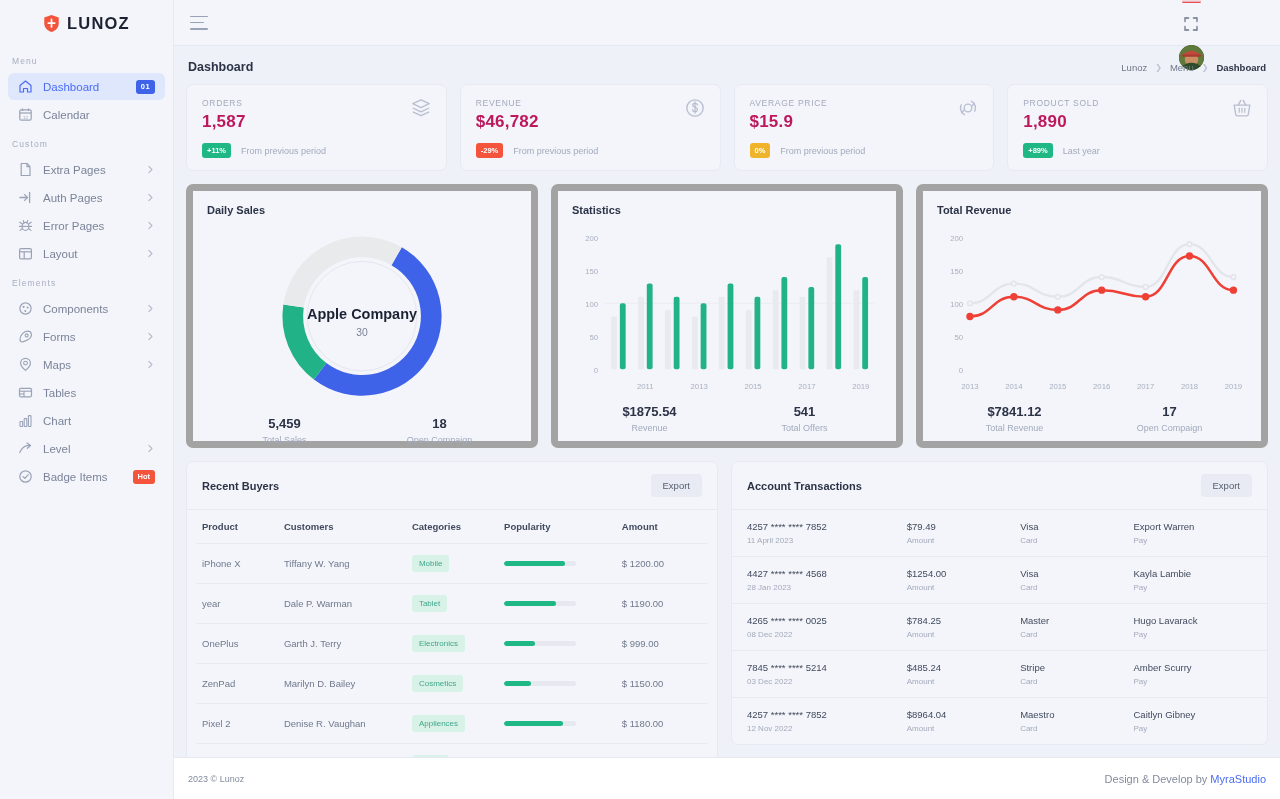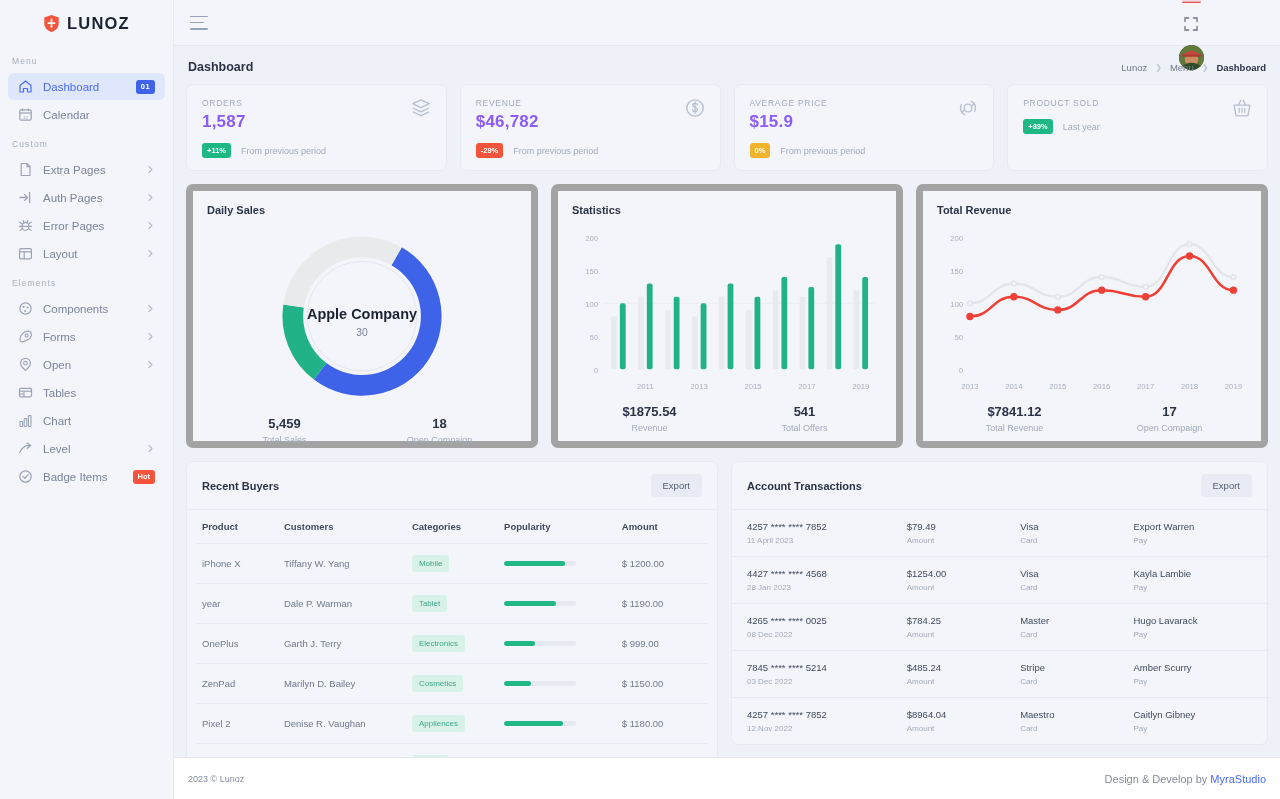--- a/index.html
+++ b/index.html
@@ -88,21 +88,21 @@
   .breadcrumb .sep { color: #bfc5d3; font-size: 8px; }
   .breadcrumb .crumb.last { color: #2c3347; font-weight: bold; }
 
   
   .stats-row { display: flex; gap: 13px; }
   .stat-card {
     flex: 1; background: #f3f5fa; border: 1px solid #e7eaf2; border-radius: 7px;
     padding: 13px 15px 15px 15px; position: relative; height: 87px;
   }
   .stat-label { font-size: 8.5px; color: #a3aabc; letter-spacing: .7px; }
-  .stat-value { font-size: 17px; font-weight: bold; color: #8b5cf6; margin-top: 4px; letter-spacing: .2px;}
+  .stat-value { font-size: 17px; font-weight: bold; color: #be185d; margin-top: 4px; letter-spacing: .2px;}
   .stat-foot { display: flex; align-items: center; gap: 10px; margin-top: 11px; }
   .pill { font-size: 7.5px; font-weight: bold; color: #fff; border-radius: 3px; padding: 3px 5px; }
   .pill.green { background: #1fb885; }
   .pill.red { background: #f4543c; }
   .pill.amber { background: #f0b42c; }
   .stat-sub { font-size: 9px; color: #a3aabc; }
   .stat-icon { position: absolute; right: 15px; top: 13px; color: #b8bfd0; }
 
   
   .charts-row { display: flex; gap: 13px; margin-top: 13px; }
@@ -267,21 +267,21 @@
           <span class="label">Forms</span>
           <svg class="chev" viewBox="0 0 10 10">
             <path d="M3.2 1.6 L6.6 5 L3.2 8.4" fill="none" stroke="currentColor" stroke-width="1.3" stroke-linecap="round" stroke-linejoin="round"></path>
           </svg>
         </div>
         <div class="nav-item">
           <svg class="ico" viewBox="0 0 15 15">
             <path d="M7.5 13.4 C7.5 13.4 12.4 9.3 12.4 6.2 C12.4 3.5 10.2 1.4 7.5 1.4 C4.8 1.4 2.6 3.5 2.6 6.2 C2.6 9.3 7.5 13.4 7.5 13.4 Z" fill="none" stroke="currentColor" stroke-width="1.2"></path>
             <circle cx="7.5" cy="6.1" r="1.9" fill="none" stroke="currentColor" stroke-width="1.1"></circle>
           </svg>
-          <span class="label">Open</span>
+          <span class="label">Maps</span>
           <svg class="chev" viewBox="0 0 10 10">
             <path d="M3.2 1.6 L6.6 5 L3.2 8.4" fill="none" stroke="currentColor" stroke-width="1.3" stroke-linecap="round" stroke-linejoin="round"></path>
           </svg>
         </div>
         <div class="nav-item">
           <svg class="ico" viewBox="0 0 15 15">
             <rect x="1.5" y="3.4" width="12" height="8.4" rx="1.2" fill="none" stroke="currentColor" stroke-width="1.2"></rect>
             <line x1="1.5" y1="6.2" x2="13.5" y2="6.2" stroke="currentColor" stroke-width="1.1"></line>
             <line x1="6" y1="6.2" x2="6" y2="11.8" stroke="currentColor" stroke-width="1.1"></line>
             <line x1="1.5" y1="9" x2="6" y2="9" stroke="currentColor" stroke-width="1.1"></line>
@@ -424,20 +424,21 @@
             <span class="stat-icon"><svg width="20" height="20" viewBox="0 0 22 22">
                 <circle cx="11" cy="11" r="4.2" fill="none" stroke="currentColor" stroke-width="1.5"></circle>
                 <path d="M17.3 5.6 A9 9 0 0 1 18.4 14.5" fill="none" stroke="currentColor" stroke-width="1.5" stroke-linecap="round"></path>
                 <path d="M4.6 16.4 A9 9 0 0 1 3.6 7.5" fill="none" stroke="currentColor" stroke-width="1.5" stroke-linecap="round"></path>
                 <path d="M14.6 3.6 L17.8 5.8 L15.6 8.6" fill="none" stroke="currentColor" stroke-width="1.5" stroke-linecap="round" stroke-linejoin="round"></path>
                 <path d="M7.4 18.4 L4.2 16.2 L6.4 13.4" fill="none" stroke="currentColor" stroke-width="1.5" stroke-linecap="round" stroke-linejoin="round"></path>
               </svg></span>
           </div>
           <div class="stat-card">
             <div class="stat-label">PRODUCT SOLD</div>
+            <div class="stat-value">1,890</div>
             <div class="stat-foot">
               <span class="pill green">+89%</span>
               <span class="stat-sub">Last year</span>
             </div>
             <span class="stat-icon"><svg width="20" height="20" viewBox="0 0 22 22">
                 <path d="M2.4 7.8 H19.6 L17.9 18 C17.8 18.9 17 19.6 16.1 19.6 H5.9 C5 19.6 4.2 18.9 4.1 18 Z" fill="none" stroke="currentColor" stroke-width="1.5" stroke-linejoin="round"></path>
                 <path d="M7 7.8 L9.6 2.6" fill="none" stroke="currentColor" stroke-width="1.5" stroke-linecap="round"></path>
                 <path d="M15 7.8 L12.4 2.6" fill="none" stroke="currentColor" stroke-width="1.5" stroke-linecap="round"></path>
                 <g stroke="currentColor" stroke-width="1.3" stroke-linecap="round">
                   <line x1="8" y1="11.4" x2="8" y2="15.8"></line>

